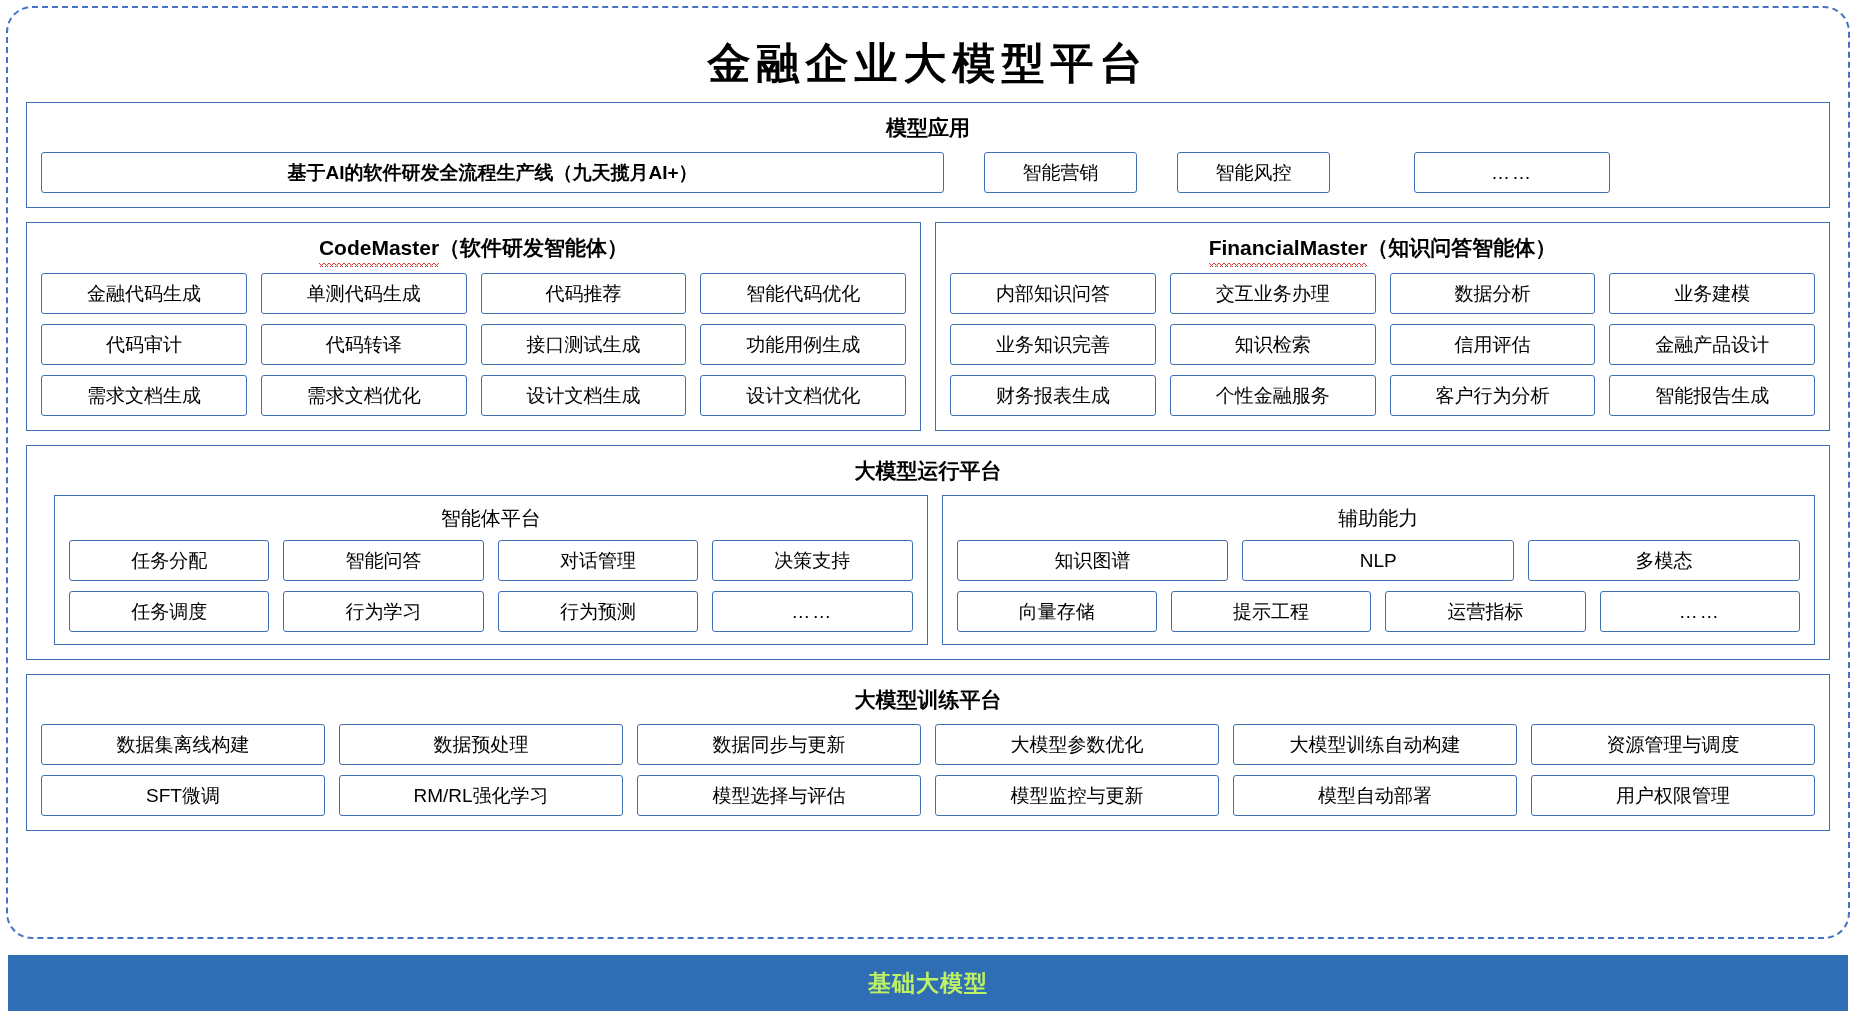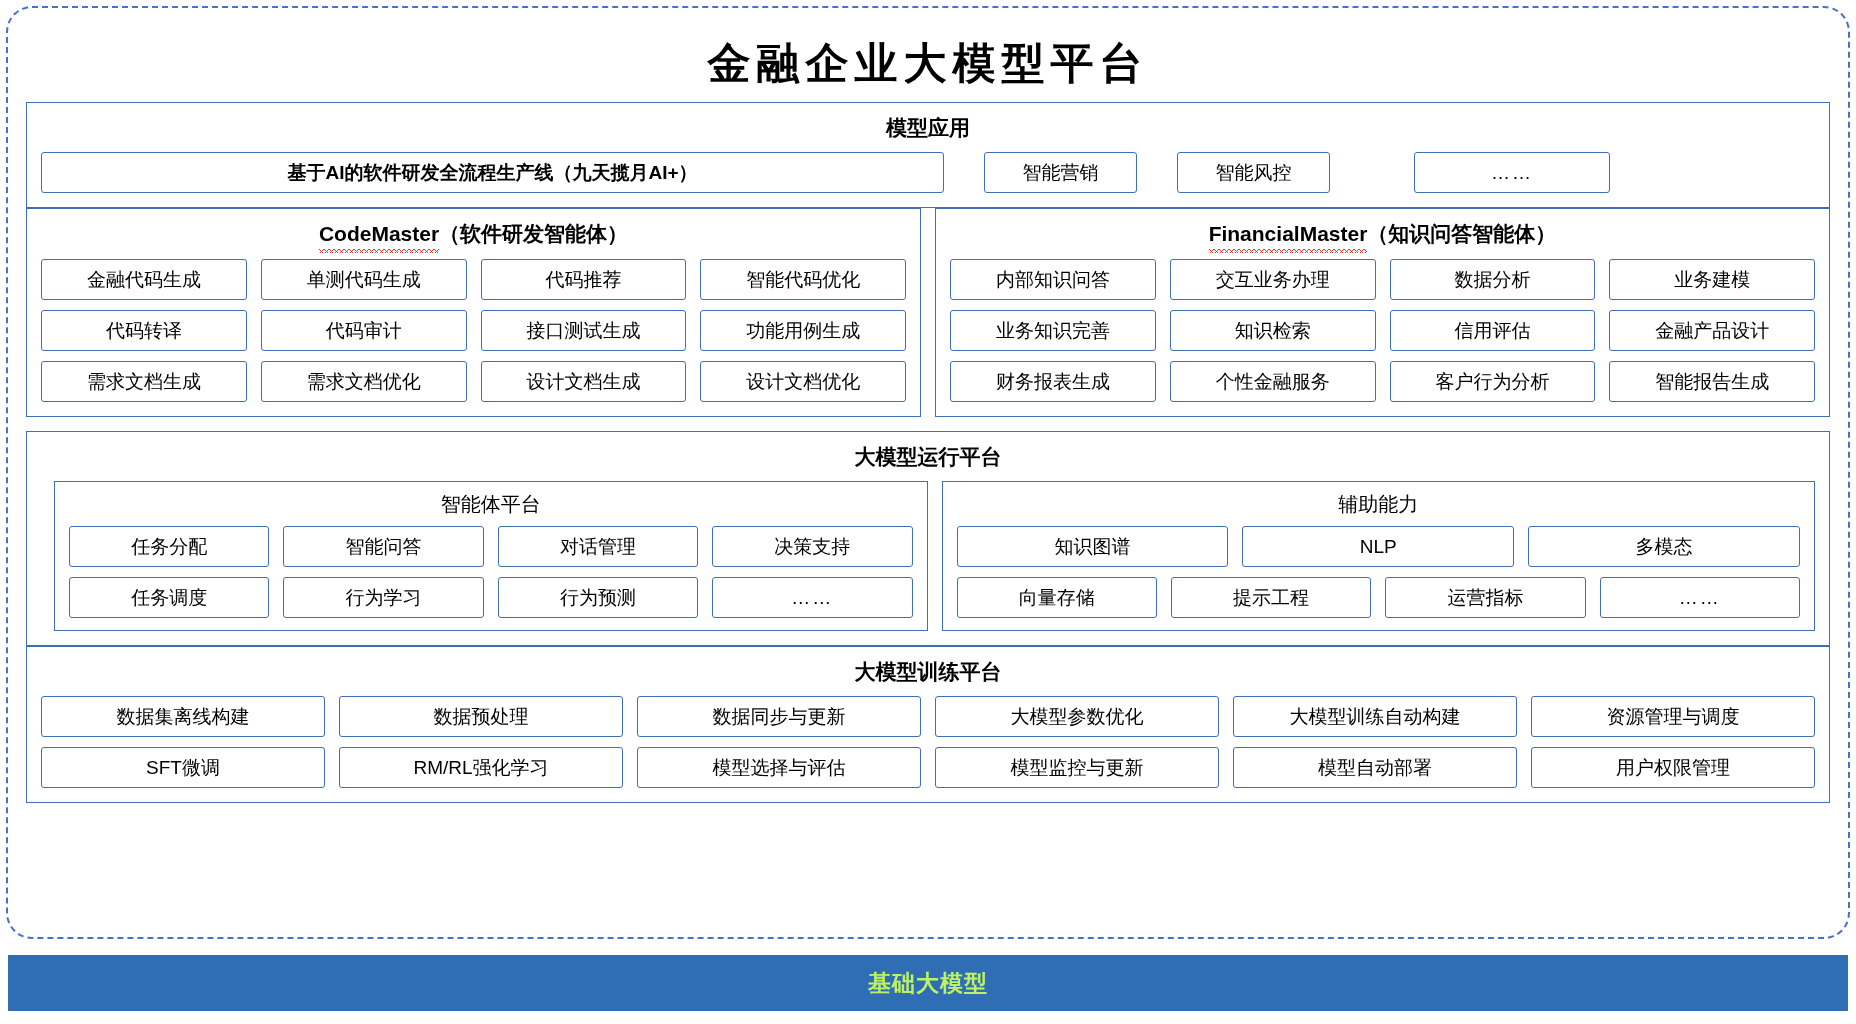--- a/index.html
+++ b/index.html
@@ -42,20 +42,21 @@
     line-height: 62px;
     padding-top: 14px;
     padding-bottom: 8px;
   }
 
   
   .section {
     border: 1.6px solid #3f6fb5;
     background: #ffffff;
     padding: 10px 14px 14px 14px;
+    margin-bottom: 14px;
   }
 
   .section-title {
     text-align: center;
     font-size: 21px;
     font-weight: 700;
     color: #000000;
     line-height: 30px;
     margin-bottom: 9px;
     white-space: nowrap;
@@ -178,22 +179,22 @@
           <span class="latin">CodeMaster</span><span>（软件研发智能体）</span>
         </div>
 
         <div class="row">
           <div class="chip">金融代码生成</div>
           <div class="chip">单测代码生成</div>
           <div class="chip">代码推荐</div>
           <div class="chip">智能代码优化</div>
         </div>
         <div class="row">
+          <div class="chip">代码审计</div>
           <div class="chip">代码转译</div>
-          <div class="chip">代码审计</div>
           <div class="chip">接口测试生成</div>
           <div class="chip">功能用例生成</div>
         </div>
         <div class="row">
           <div class="chip">需求文档生成</div>
           <div class="chip">需求文档优化</div>
           <div class="chip">设计文档生成</div>
           <div class="chip">设计文档优化</div>
         </div>
       </div>

